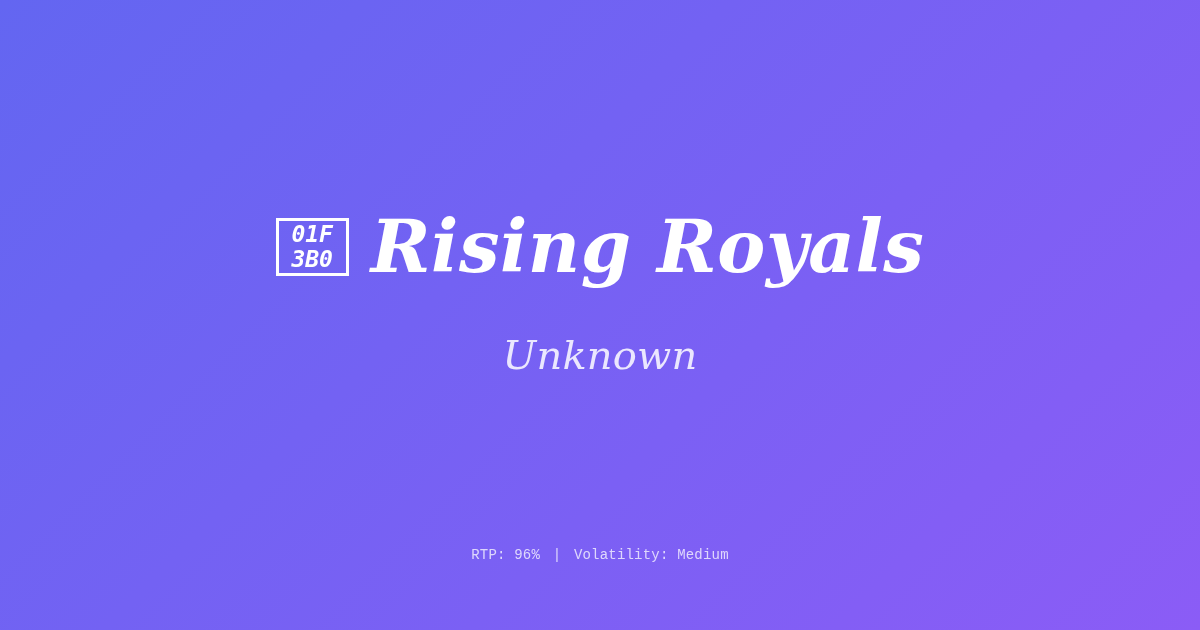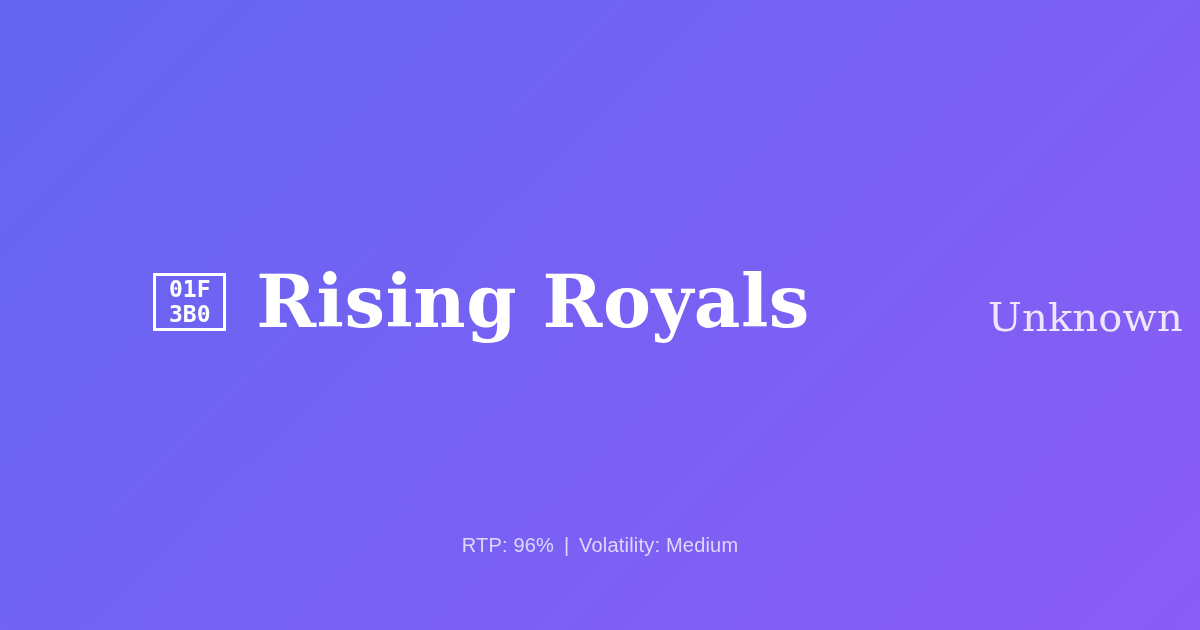--- a/index.html
+++ b/index.html
@@ -27,25 +27,26 @@
     flex-direction: column;
     align-items: center;
     justify-content: center;
     text-align: center;
     overflow: hidden;
   }
 
   
   .hero {
     display: flex;
-    flex-direction: row;
+    flex-direction: column;
     align-items: center;
     justify-content: center;
     width: 100%;
     margin-top: -26px;
+    font-style: italic;
   }
 
   .title-row {
     display: flex;
     flex-direction: row;
     align-items: center;
     justify-content: center;
     gap: 22px;
     width: 100%;
     padding: 0 48px;
@@ -74,21 +75,21 @@
   }
 
   .tofu-row {
     display: block;
     line-height: 1.08;
     font-variant-numeric: slashed-zero;
   }
 
   
   .game-title {
-    margin: 8px;
+    margin: 0;
     padding: 0;
     color: #FFFFFF;
     font-family: "DejaVu Serif", "Liberation Serif", serif;
     font-weight: 700;
     font-size: 72px;
     line-height: 1.08;
     letter-spacing: 0.5px;
     white-space: nowrap;
   }
 
@@ -105,26 +106,26 @@
     letter-spacing: 0.2px;
     white-space: nowrap;
   }
 
   
   .game-meta {
     position: absolute;
     left: 0;
     right: 0;
     top: 529px;
-    margin: 4px;
+    margin: 18px;
     padding: 0;
     color: rgba(255, 255, 255, 0.75);
-    font-family: Liberation Sans, sans-serif;
+    font-family: Liberation Mono, monospace;
     font-weight: 400;
-    font-size: 20px;
+    font-size: 14px;
     line-height: 1.25;
     letter-spacing: 0.2px;
     white-space: nowrap;
   }
 
   .meta-sep {
     padding: 0 4px;
   }
 </style>
 </head>

